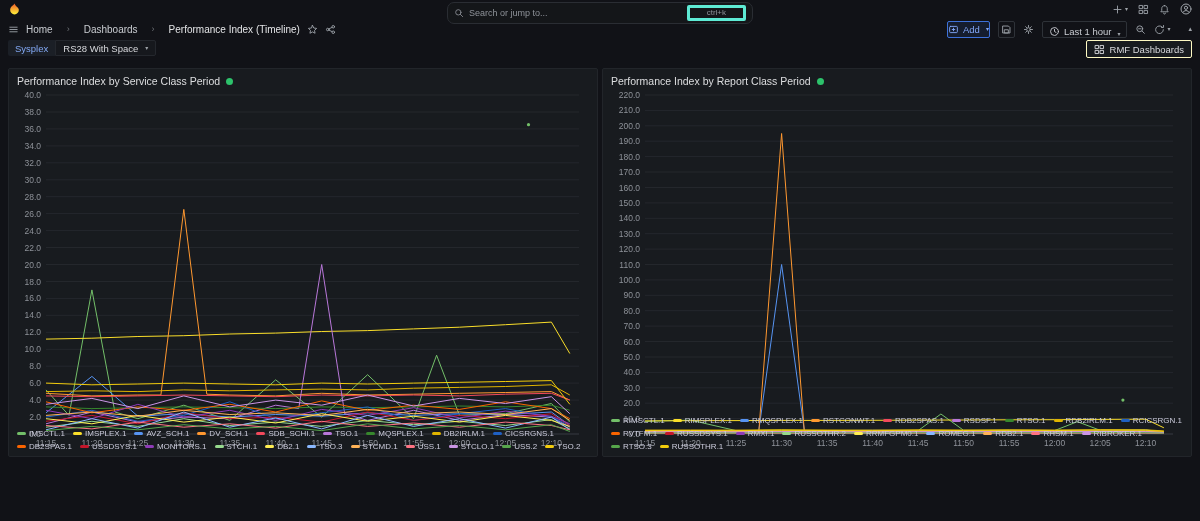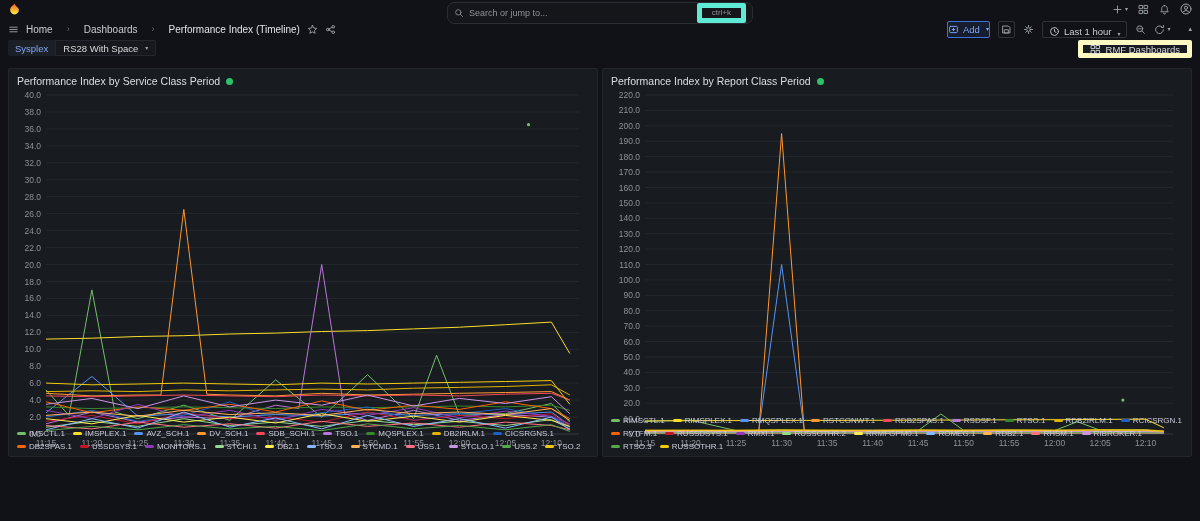--- a/index.html
+++ b/index.html
@@ -3,21 +3,21 @@
 <meta charset="utf-8">
 <style>
   *{box-sizing:border-box;margin:0;padding:0}
   html,body{width:1200px;height:521px;overflow:hidden}
   body{background:#111217;font-family:"Liberation Sans",sans-serif;color:#d8d9dd;-webkit-font-smoothing:antialiased}
   svg.icon{display:block;stroke:currentColor;fill:none;stroke-width:1;stroke-linecap:round;stroke-linejoin:round}
 
   .row1{display:flex;align-items:center;height:18px;padding:0 8px;position:relative}
   .logo{display:flex;align-items:center;cursor:pointer}
   .search{position:absolute;left:50%;top:2px;transform:translateX(-50%);width:306px;height:22px;border:1px solid #2a2d33;background:#141619;border-radius:7px;display:flex;align-items:center;gap:5px;padding:0 6px;color:#8e9299;font-size:9px;cursor:pointer}
-  .search .kbd{margin-left:auto;border:5px solid #5eead4;border-radius:2px;padding:0 10px;font-size:8px;line-height:10px;color:#8e9299}
+  .search .kbd{margin-left:auto;border:3px solid #5eead4;border-radius:2px;padding:0 17px;font-size:8px;line-height:10px;color:#8e9299}
   .row1-right{margin-left:auto;display:flex;align-items:center;gap:10px;color:#9da2a8}
 
   .icon-btn{display:inline-flex;align-items:center;justify-content:center;color:#9da2a8;cursor:pointer}
   .caret{font-size:6px;line-height:1;color:#9da2a8;margin-left:2px}
 
   .row2{display:flex;align-items:center;height:22px;padding:0 8px;gap:7px}
   .crumbs{display:flex;align-items:center;gap:14px;font-size:10px}
   .crumb{color:#c9ccd1;cursor:pointer}
   .crumb.current{color:#e3e4e6}
   .sep{color:#6f7378;font-size:9px}
@@ -25,21 +25,21 @@
   .btn-add{display:inline-flex;align-items:center;gap:4px;height:17px;padding:0 0;background:rgba(61,113,217,0.12);border:1px solid #3d71d9;border-radius:2px;color:#82a7f7;font-size:9.5px;cursor:pointer}
   .btn-add .caret{color:#82a7f7}
   .icon-btn.bordered{width:17px;height:17px;border:1px solid #2e3238;border-radius:2px}
   .time-picker{display:inline-flex;align-items:flex-end;gap:4px;height:17px;padding:0 6px;border:1px solid #2e3238;border-radius:2px;color:#c9ccd2;font-size:9.5px;cursor:pointer}
   .collapse-caret{margin-left:10px;color:#9da2a8;font-size:7px;cursor:pointer}
 
   .row3{display:flex;align-items:flex-start;height:26px;padding:0 8px}
   .var-label{background:#1b1f26;color:#83a9f5;font-size:9.5px;padding:0 7px;border-radius:2px 0 0 2px;height:16px;display:inline-flex;align-items:center}
   .var-value{background:#16181d;border:1px solid #24272d;color:#d8d9dd;font-size:9.5px;padding:0 7px;height:16px;display:inline-flex;align-items:center;gap:5px;border-radius:0 2px 2px 0;cursor:pointer}
   .row3-right{margin-left:auto}
-  .btn-rmf{display:inline-flex;align-items:center;gap:5px;height:18px;padding:0 7px;border:5px solid #fef9c3;border-radius:2px;background:#181b1f;color:#d8d9dd;font-size:9.5px;cursor:pointer}
+  .btn-rmf{display:inline-flex;align-items:center;gap:5px;height:18px;padding:0 7px;border:1px solid #fef9c3;border-radius:2px;background:#181b1f;color:#d8d9dd;font-size:9.5px;cursor:pointer}
 
   .panels{display:flex;gap:4px;padding:0 8px;margin-top:2px}
   .panel{width:590px;height:389px;background:#181b1f;border:1px solid #22252a;border-radius:2px;padding:4px 8px;display:flex;flex-direction:column}
   .panel-header{display:flex;align-items:center;gap:6px;height:16px;flex:0 0 auto;cursor:pointer}
   .panel-title{font-size:10.5px;font-weight:400;color:#dddee0}
   .health-dot{width:7px;height:7px;border-radius:50%;background:#2dc26b}
   .panel-chart{flex:1 1 auto;min-height:0;cursor:crosshair}
   .panel-chart svg text{font-family:"Liberation Sans",sans-serif;font-size:8.5px;fill:#8e9299}
   .legend{display:flex;flex-wrap:wrap;column-gap:8px;row-gap:2px;margin-top:2px;flex:0 0 auto;overflow:hidden}
   .legend-item{display:inline-flex;align-items:center;gap:3px;font-size:8px;color:#ccccdc;line-height:11px;cursor:pointer;white-space:nowrap}

